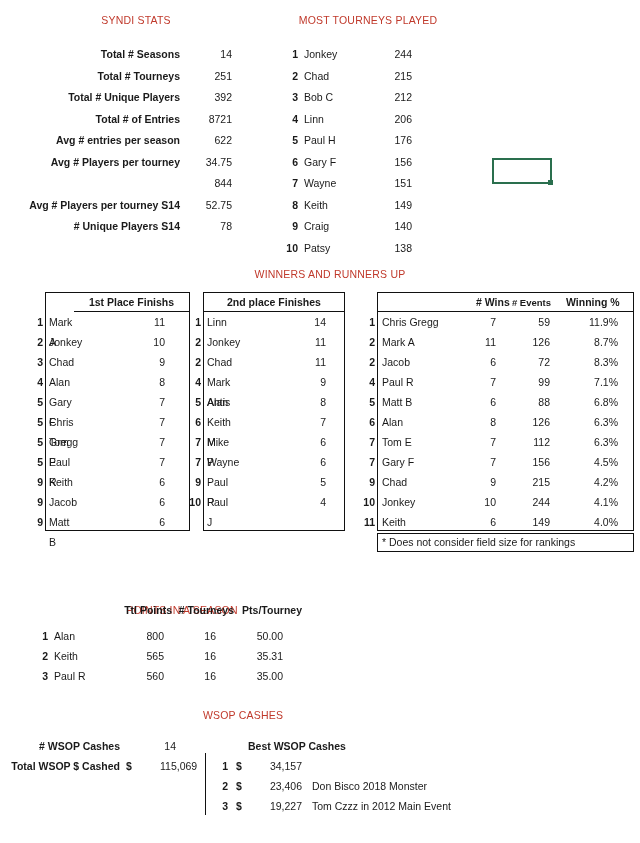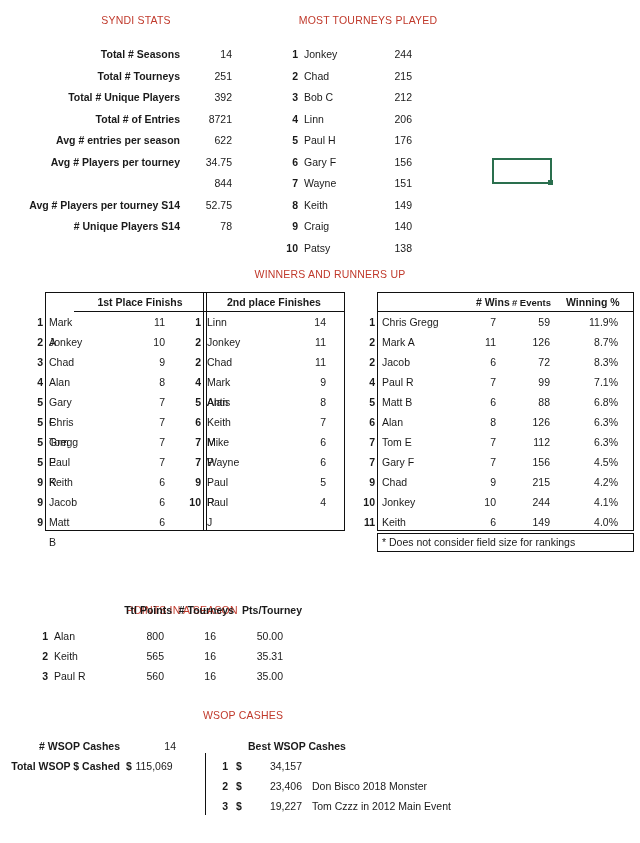--- a/index.html
+++ b/index.html
@@ -298,21 +298,21 @@
     <span class="val m-val">138</span>
   </div>
 </div>
 
 <div id="selection-cell" style="left:492px; top:158px; width:60px; height:26px;"></div>
 <div id="selection-handle" style="left:548px; top:180px;"></div>
 
 <div class="abs section-title" style="left:240px; top:268px; width:180px;">WINNERS AND RUNNERS UP</div>
 
 <div class="ftable" style="left:31px; top:292px;">
-  <div class="fbox" style="width:162px; height:239px;padding-left:28px;">
+  <div class="fbox" style="width:145px; height:239px;padding-left:28px;">
     <div class="fhead">1st Place Finishs</div>
   </div>
   <div style="position:relative; top:20px;">
     <div class="frow">
       <span class="f-rank">1</span>
       <span class="f-name">Mark A</span>
       <span class="f-val" style="left:100px;width:34px;">11</span>
     </div>
     <div class="frow">
       <span class="f-rank">2</span>
@@ -549,21 +549,21 @@
 <div class="abs section-title" style="left:196px; top:709px; width:94px;">WSOP CASHES</div>
 
 <div class="abs" id="wsop-left" style="left:0px; top:736px; width:200px;">
   <div class="row">
     <span class="wl-lbl" style="right:80px;"># WSOP Cashes</span>
     <span class="val" style="position:absolute; left:152px; width:24px; text-align:right;">14</span>
   </div>
   <div class="row">
     <span class="wl-lbl" style="right:80px;">Total WSOP $ Cashed</span>
     <span class="lbl" style="position:absolute; left:126px;">$</span>
-    <span class="val" style="position:absolute; left:126px; width:56px; text-align:center;">115,069</span>
+    <span class="val" style="position:absolute; left:160px; width:56px; text-align:left;">115,069</span>
   </div>
 </div>
 
 <div id="wsop-divider" style="left:205px; top:753px; height:62px;"></div>
 
 <div class="abs" id="wsop-right" style="left:216px; top:736px; width:340px;">
   <div style="position:relative; height:20px;">
     <span class="wr-head" style="left:32px; top:0px; line-height:20px;">Best WSOP Cashes</span>
   </div>
   <div class="row">

